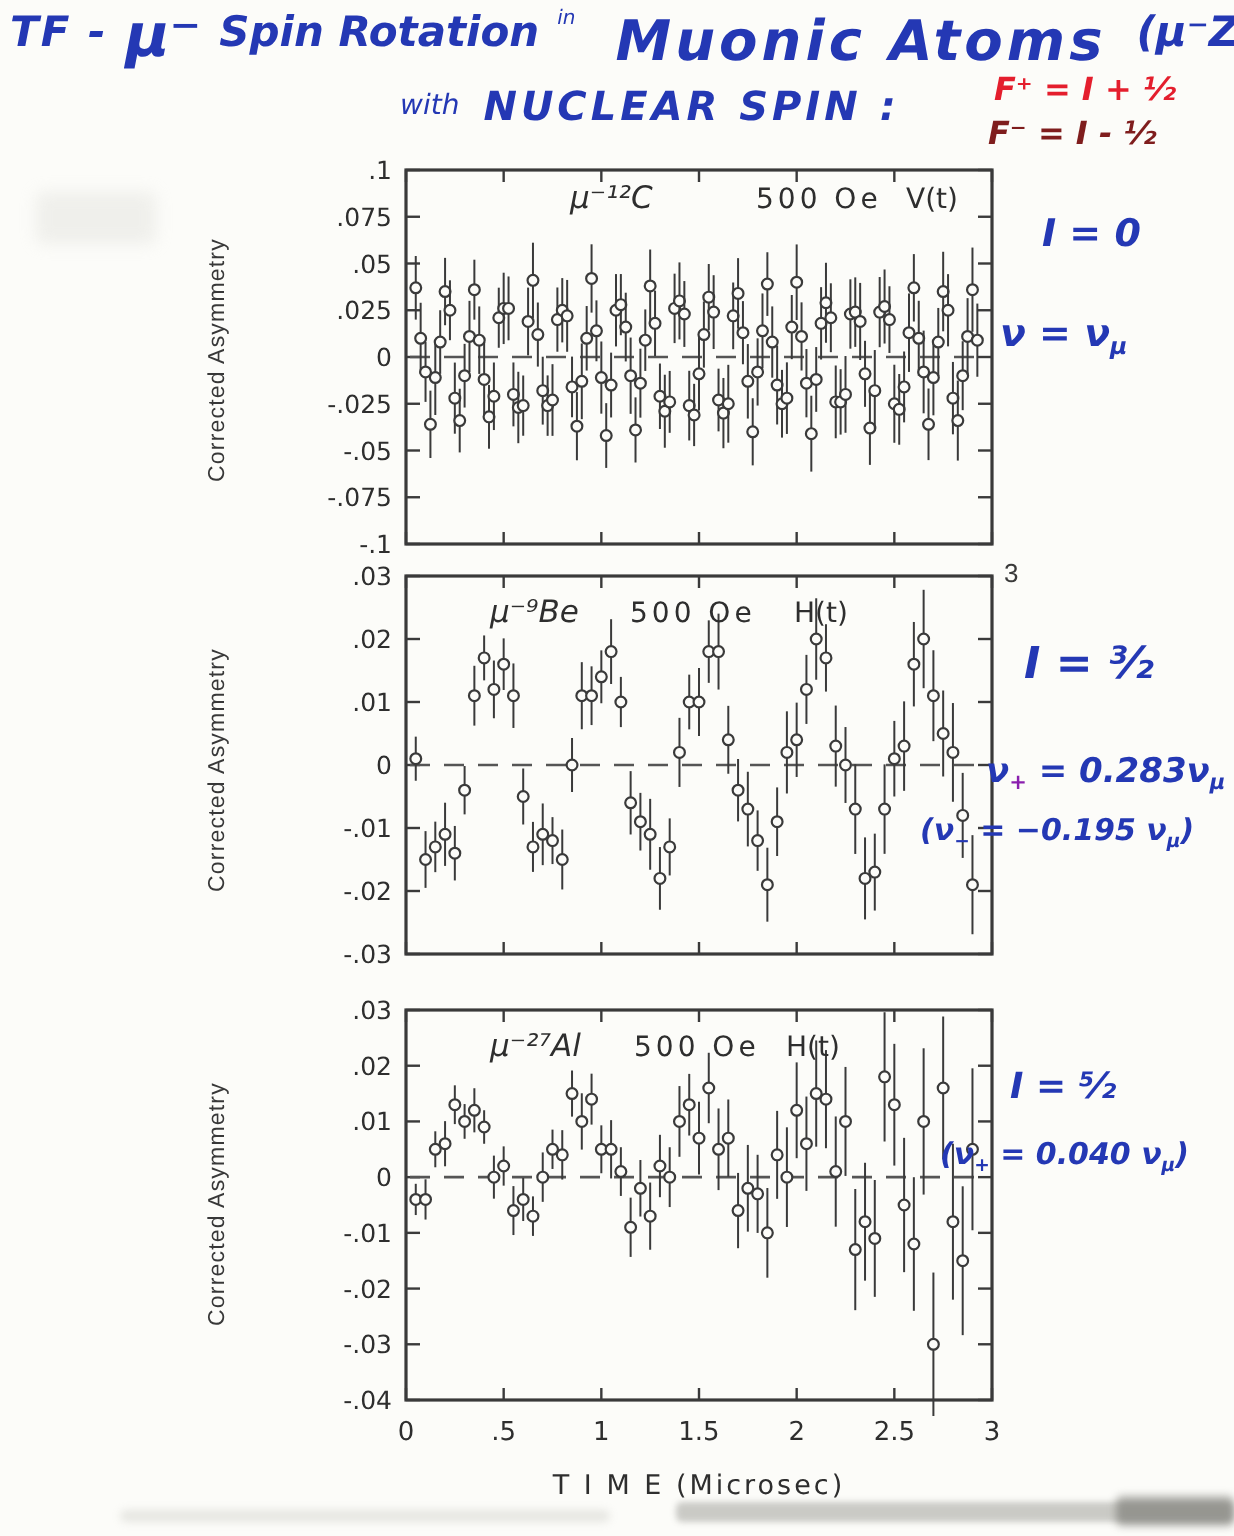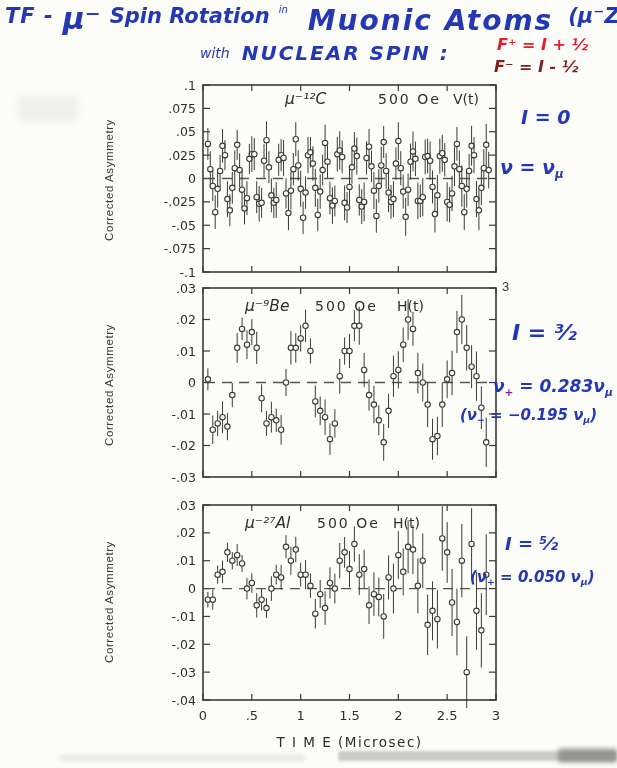--- a/index.html
+++ b/index.html
@@ -696,19 +696,19 @@
     </svg>
 
   <span class="stray-3">3</span>
 
   <div class="ann a1-spin hand ink-blue"><span>I = 0</span></div>
   <div class="ann a1-freq hand ink-blue"><span>ν = ν</span><span class="seg-sub">μ</span></div>
   <div class="ann a2-spin hand ink-blue"><span>I = ³⁄₂</span></div>
   <div class="ann a2-freq1 hand ink-blue"><span>ν</span><span class="seg-sub ink-purple">+</span><span> = 0.283</span><span>ν</span><span class="seg-sub">μ</span></div>
   <div class="ann a2-freq2 hand ink-blue"><span>(</span><span>ν</span><span class="seg-sub">−</span><span> = −0.195 </span><span>ν</span><span class="seg-sub">μ</span><span>)</span></div>
   <div class="ann a3-spin hand ink-blue"><span>I = ⁵⁄₂</span></div>
-  <div class="ann a3-freq1 hand ink-blue"><span>(</span><span>ν</span><span class="seg-sub">+</span><span> = 0.050 </span><span>ν</span><span class="seg-sub">μ</span><span>)</span></div>
+  <div class="ann a3-freq1 hand ink-blue"><span>(</span><span>ν</span><span class="seg-sub">+</span><span> = 0.040 </span><span>ν</span><span class="seg-sub">μ</span><span>)</span></div>
 
   <div class="smudge sm1"></div>
   <div class="smudge sm2"></div>
   <div class="smudge sm3"></div>
   <div class="smudge sm4"></div>
 </div>
 
 </body></html>

